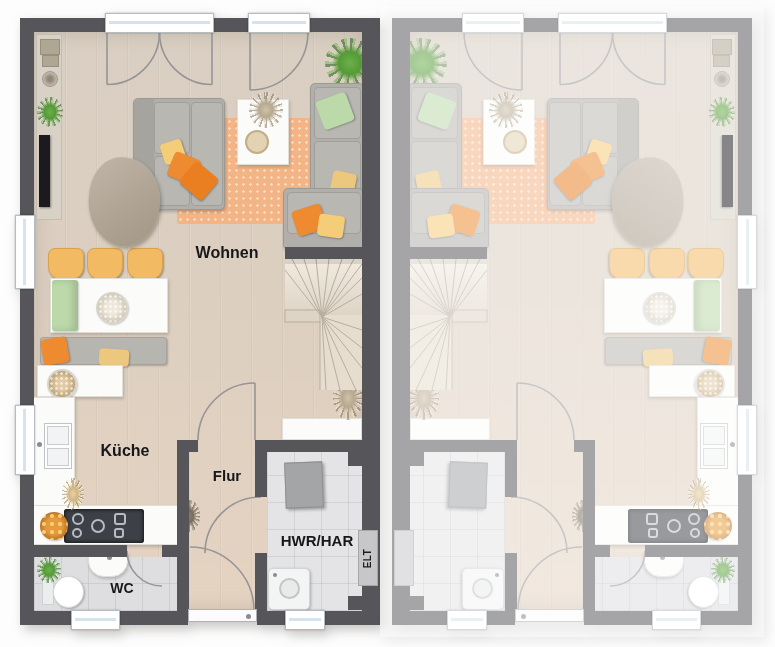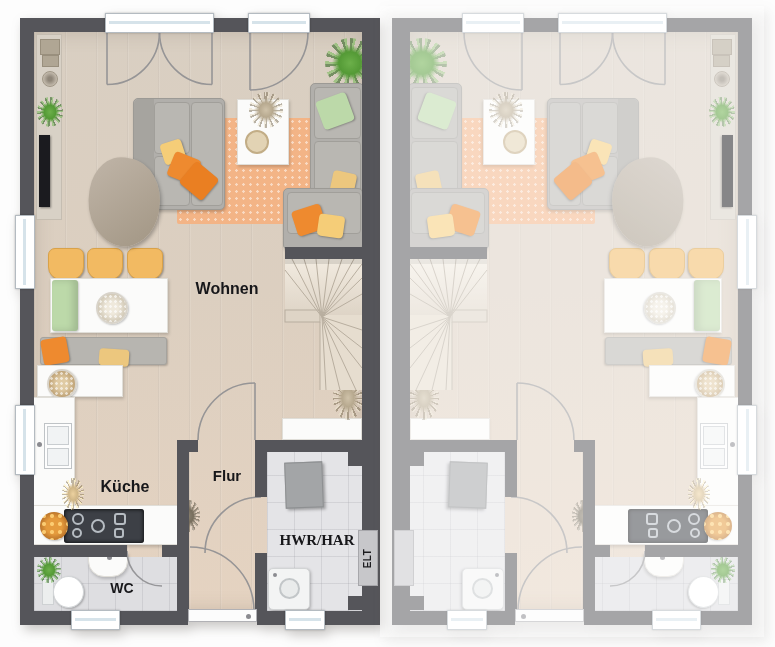--- a/index.html
+++ b/index.html
@@ -21,21 +21,21 @@
     background-image:
       repeating-linear-gradient(0deg, rgba(140,140,148,.20) 0 1px, rgba(0,0,0,0) 1px 27px),
       repeating-linear-gradient(90deg, rgba(140,140,148,.20) 0 1px, rgba(0,0,0,0) 1px 27px);}
   .tiles.wc{background-color:#dedee1;}
 
   .win{position:absolute;background:#fff;border:1px solid #b4bbc1;box-sizing:border-box;z-index:7;box-shadow:0 0 2px rgba(0,0,0,.25);}
   .win.h::before{content:"";position:absolute;left:3px;right:3px;top:50%;height:3px;margin-top:-2px;background:#d6e3ea;}
   .win.v::before{content:"";position:absolute;top:3px;bottom:3px;left:50%;width:3px;margin-left:-2px;background:#d6e3ea;}
 
   .room-label{position:absolute;z-index:9;transform:translate(-50%,-50%);font-weight:600;color:#17171a;white-space:nowrap;}
-  .lbl16{font-size:16px;margin-top:36px;} .lbl15{font-size:15px;} .lbl14{font-size:14px;}
+  .lbl16{font-size:16px;} .lbl15{font-size:15px;} .lbl14{font-size:14px;}
 
   .furn{position:absolute;box-sizing:border-box;z-index:3;}
   .white{background:#fbfbfa;border:1px solid #e0ded8;box-shadow:1px 2px 3px rgba(0,0,0,.18);}
   .sofa{background:#b1afab;border:1px solid #9c9a95;border-radius:5px;box-shadow:1px 2px 3px rgba(0,0,0,.2);}
   .cushion{position:absolute;background:#b9b7b2;border:1px solid #a19f9a;border-radius:4px;box-sizing:border-box;}
   .pillow{position:absolute;border-radius:4px;box-shadow:1px 1px 2px rgba(0,0,0,.28);}
   .po{background:var(--pillowOrange);} .py{background:var(--pillowYellow);}
   .pg{background:var(--pillowGreen);} .pt{background:#ecc77e;}
   .chair{position:absolute;background:var(--chair);border:1px solid #d9a249;border-radius:7px 7px 13px 13px;box-shadow:1px 1px 2px rgba(0,0,0,.3);z-index:3;}
   .bench-green{background:var(--pillowGreen);border-radius:3px;box-shadow:inset -5px 0 7px rgba(0,0,0,.14),1px 1px 2px rgba(0,0,0,.2);}
@@ -254,21 +254,21 @@
     <div class="win h" style="left:228px;top:-5px;width:62px;height:20px;"></div>
     <div class="win v" style="left:-5px;top:197px;width:20px;height:74px;"></div>
     <div class="win v" style="left:-5px;top:387px;width:20px;height:70px;"></div>
     <div class="win h" style="left:51px;top:592px;width:49px;height:20px;"></div>
     <div class="win h" style="left:265px;top:592px;width:40px;height:20px;"></div>
 
     <div class="room-label lbl16" style="left:207px;top:235px;">Wohnen</div>
     <div class="room-label lbl16" style="left:105px;top:433px;">Küche</div>
     <div class="room-label lbl15" style="left:207px;top:457px;">Flur</div>
     <div class="room-label lbl14" style="left:102px;top:570px;">WC</div>
-    <div class="room-label lbl15" style="left:297px;top:522px;font-family:Liberation Serif, serif;">HWR/HAR</div>
+    <div class="room-label lbl15" style="left:297px;top:522px;">HWR/HAR</div>
   </div>
 
   <div class="unit" id="unit-right">
 
     <div class="floor"></div>
     <div class="tiles wc" style="left:14px;top:539px;width:143px;height:54px;"></div>
     <div class="tiles" style="left:247px;top:434px;width:95px;height:159px;"></div>
 
     <div class="furn rug" style="left:157px;top:100px;width:136px;height:106px;"></div>
 

